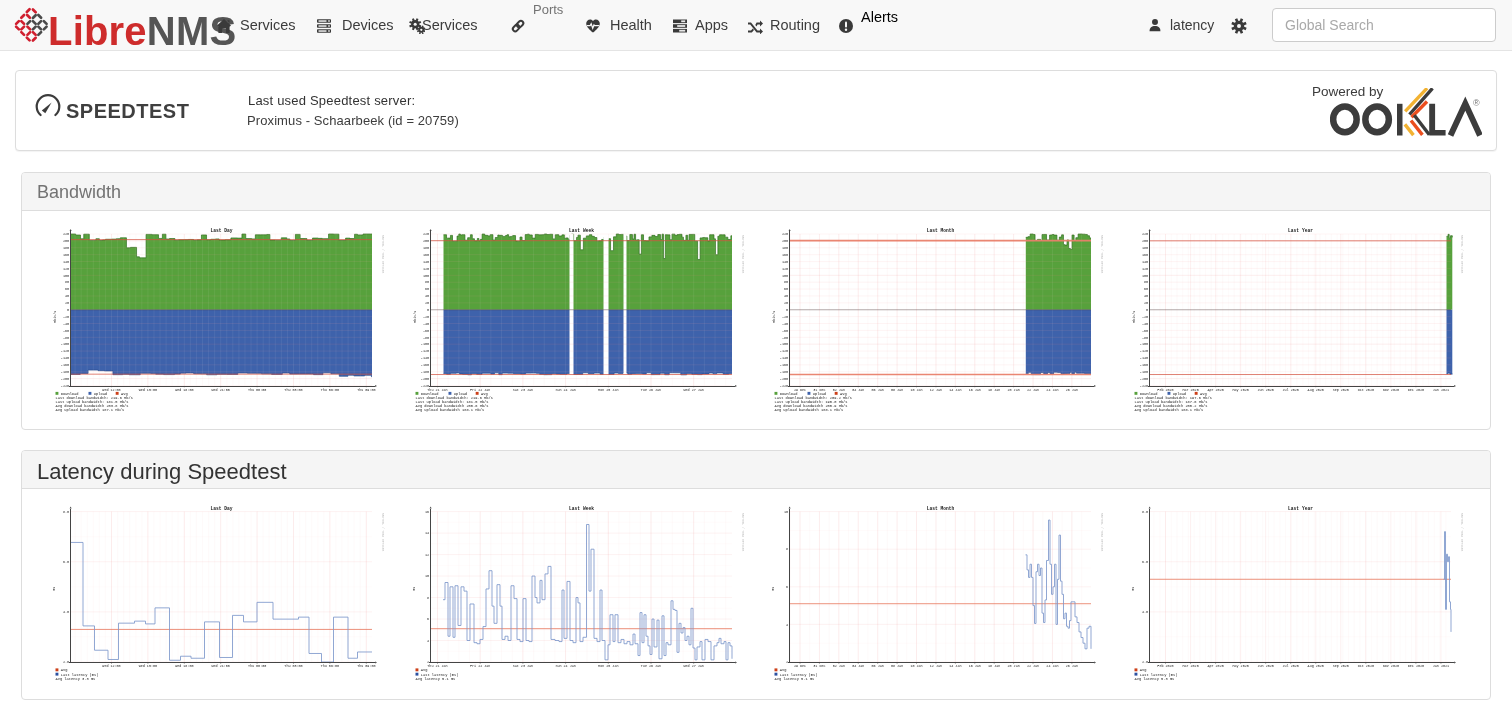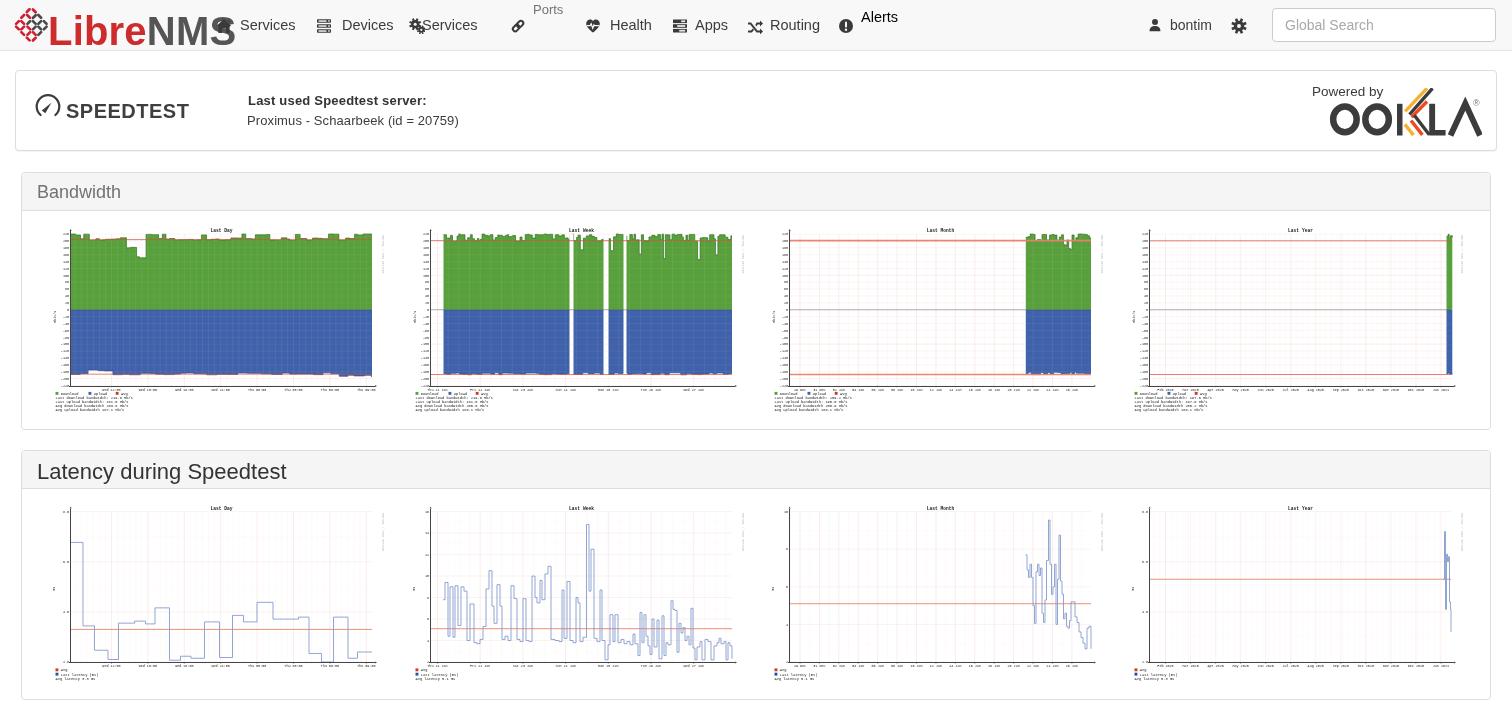--- a/index.html
+++ b/index.html
@@ -97,42 +97,42 @@
 <svg style="position:absolute;left:838px;top:17.5px" width="16" height="16" viewBox="0 0 16 16">
     <circle cx="8" cy="8" r="7" fill="#3a3a3a"></circle>
     <rect x="7" y="3.6" width="2" height="6" rx="1" fill="#f8f8f8"></rect>
     <circle cx="8" cy="11.8" r="1.2" fill="#f8f8f8"></circle>
   </svg>
 <div style="position:absolute;left:861px;top:9px;font-size:14.5px;color:#000000">Alerts</div>
 <svg style="position:absolute;left:1148px;top:18px" width="14" height="14" viewBox="0 0 16 16">
     <circle cx="8" cy="4.6" r="3.4" fill="#3a3a3a"></circle>
     <path d="M1.8 15 C1.8 10.9 4.2 9.2 8 9.2 C11.8 9.2 14.2 10.9 14.2 15 Z" fill="#3a3a3a"></path>
   </svg>
-<div style="position:absolute;left:1170px;top:17px;font-size:14px;color:#3c3c3c">bontim</div>
+<div style="position:absolute;left:1170px;top:17px;font-size:14px;color:#3c3c3c">latency</div>
 <svg style="position:absolute;left:1231px;top:17.5px" width="16" height="16" viewBox="0 0 16 16">
     <circle cx="8" cy="8" r="5.2" fill="#3a3a3a"></circle>
     <rect x="12.06" y="9.05" width="3.22" height="2.6" fill="#3a3a3a" transform="rotate(22.5 13.67 10.35)"></rect>
     <rect x="8.74" y="12.37" width="3.22" height="2.6" fill="#3a3a3a" transform="rotate(67.5 10.35 13.67)"></rect>
     <rect x="4.04" y="12.37" width="3.22" height="2.6" fill="#3a3a3a" transform="rotate(112.5 5.65 13.67)"></rect>
     <rect x="0.72" y="9.05" width="3.22" height="2.6" fill="#3a3a3a" transform="rotate(157.5 2.33 10.35)"></rect>
     <rect x="0.72" y="4.35" width="3.22" height="2.6" fill="#3a3a3a" transform="rotate(202.5 2.33 5.65)"></rect>
     <rect x="4.04" y="1.03" width="3.22" height="2.6" fill="#3a3a3a" transform="rotate(247.5 5.65 2.33)"></rect>
     <rect x="8.74" y="1.03" width="3.22" height="2.6" fill="#3a3a3a" transform="rotate(292.5 10.35 2.33)"></rect>
     <rect x="12.06" y="4.35" width="3.22" height="2.6" fill="#3a3a3a" transform="rotate(337.5 13.67 5.65)"></rect>
     <circle cx="8" cy="8" r="1.98" fill="#f8f8f8"></circle>
   </svg>
 <input class="abs" style="left: 1272px; top: 8px; width: 224px; height: 34px; border: 1px solid rgb(204, 204, 204); border-radius: 4px; padding: 6px 12px; font-size: 14px; color: rgb(85, 85, 85); font-family: &quot;Liberation Sans&quot;;" placeholder="Global Search">
 <style>::placeholder{color:#a9a9a9;opacity:1}</style>
 <div class="abs" style="left:15px;top:70px;width:1482px;height:81px;background:#fff;border:1px solid #ddd;border-radius:4px;box-shadow:0 1px 1px rgba(0,0,0,.05)"></div>
 <svg style="position:absolute;left:35.3px;top:93px" width="26" height="26" viewBox="0 0 26 26">
     <path d="M 5.6 22 A 11.3 11.3 0 1 1 20.4 22" fill="none" stroke="#3c3c3c" stroke-width="2.2" stroke-linecap="round"></path>
     <path d="M 6.8 17.4 L 10.3 20.3 L 16.6 9.4 Z" fill="#3c3c3c"></path>
   </svg>
 <div class="abs" style="left:66px;top:100px;font-size:20px;font-weight:bold;color:#3f3f3f;letter-spacing:0.5px">SPEEDTEST</div>
-<div class="abs" style="left:248px;top:92.5px;font-size:13px;font-weight:bold;color:#333;letter-spacing:0.2px">Last used Speedtest server:</div>
+<div class="abs" style="left:248px;top:92.5px;font-size:13px;font-weight:normal;color:#333;letter-spacing:0.2px">Last used Speedtest server:</div>
 <div class="abs" style="left:247px;top:113px;font-size:13px;color:#3d3d3d;letter-spacing:0.1px">Proximus - Schaarbeek (id = 20759)</div>
 <div class="abs" style="left:1312px;top:84px;font-size:13.5px;color:#3b3b3b">Powered by</div>
 <svg style="position:absolute;left:1330px;top:88px" width="152" height="50" viewBox="0 0 152 50">
     <ellipse cx="14.9" cy="31.4" rx="11.75" ry="12.85" fill="none" stroke="#3c3c3c" stroke-width="6.5"></ellipse>
     <ellipse cx="47.1" cy="31.4" rx="11.75" ry="12.85" fill="none" stroke="#3c3c3c" stroke-width="6.5"></ellipse>
     <rect x="67" y="15.8" width="5.5" height="31.7" fill="#3c3c3c"></rect>
     <line x1="75.2" y1="23.3" x2="97.1" y2="0.2" stroke="#f2b232" stroke-width="3.4"></line>
     <line x1="79.5" y1="26.5" x2="102.5" y2="0.3" stroke="#3c3c3c" stroke-width="3.4"></line>
     <line x1="81.5" y1="29.3" x2="97.0" y2="13.5" stroke="#eb4e1e" stroke-width="3.4"></line>
     <line x1="74.9" y1="36.4" x2="83.4" y2="47.1" stroke="#f2b232" stroke-width="3.4"></line>

